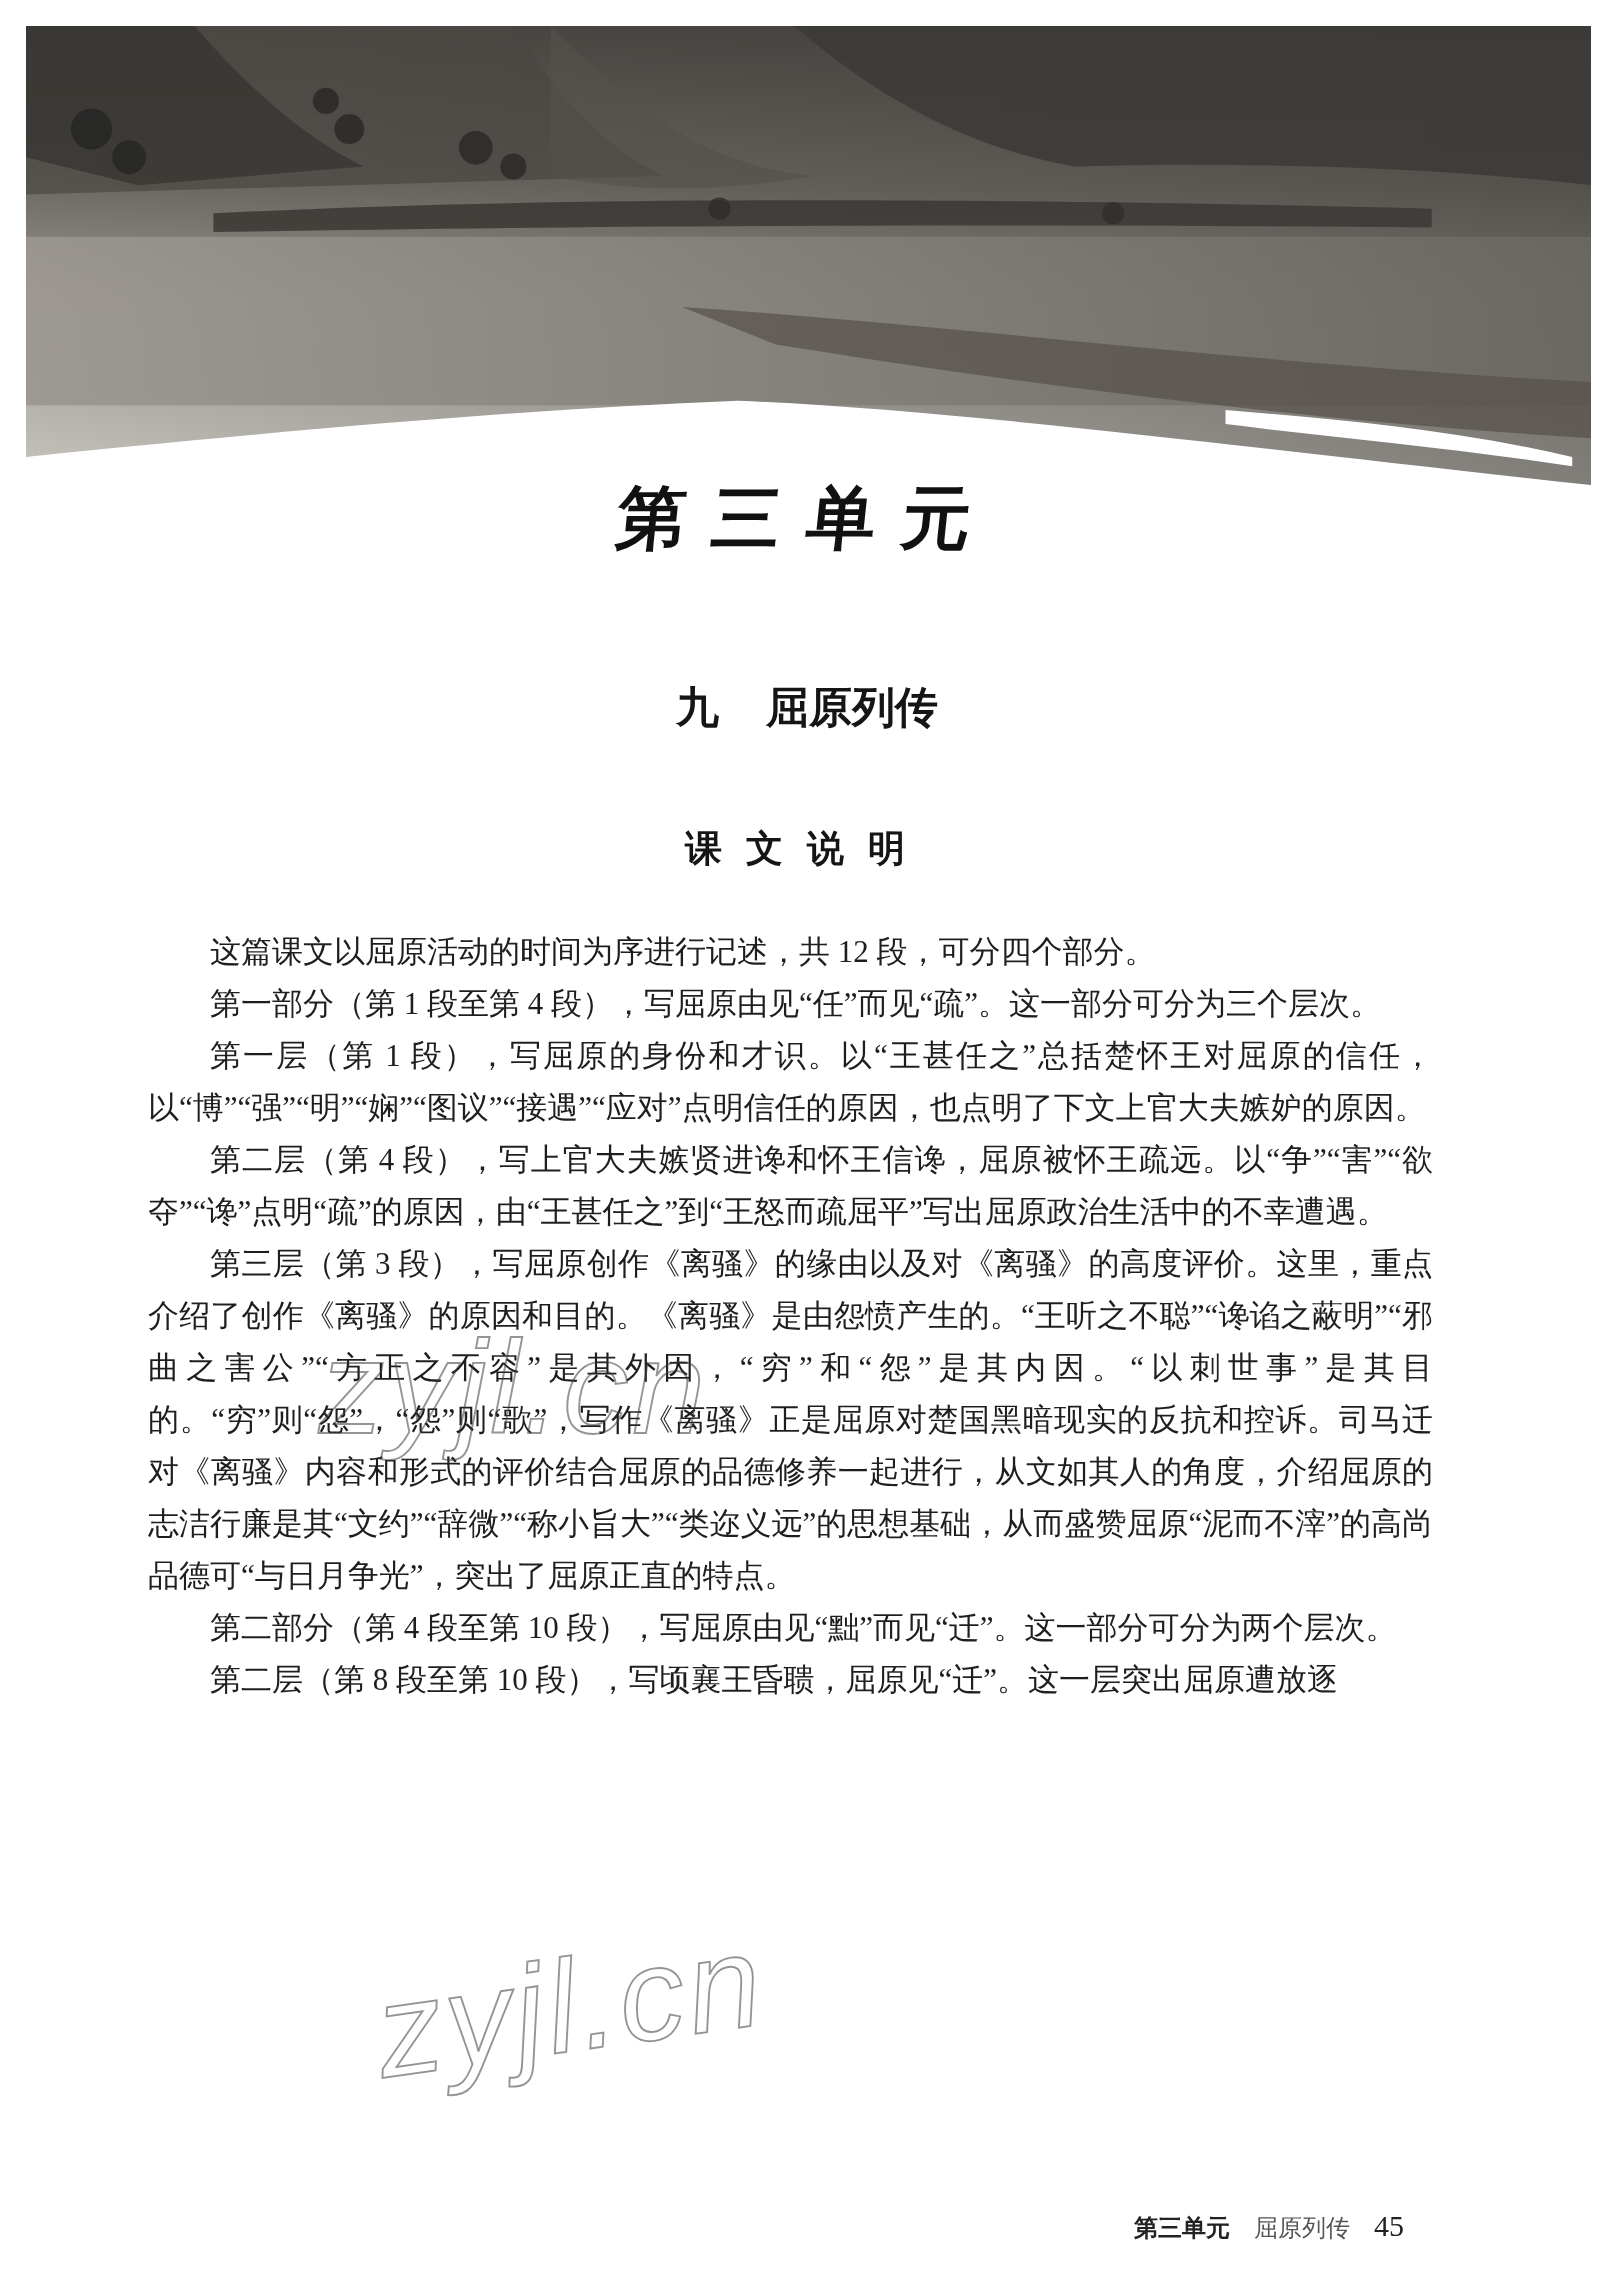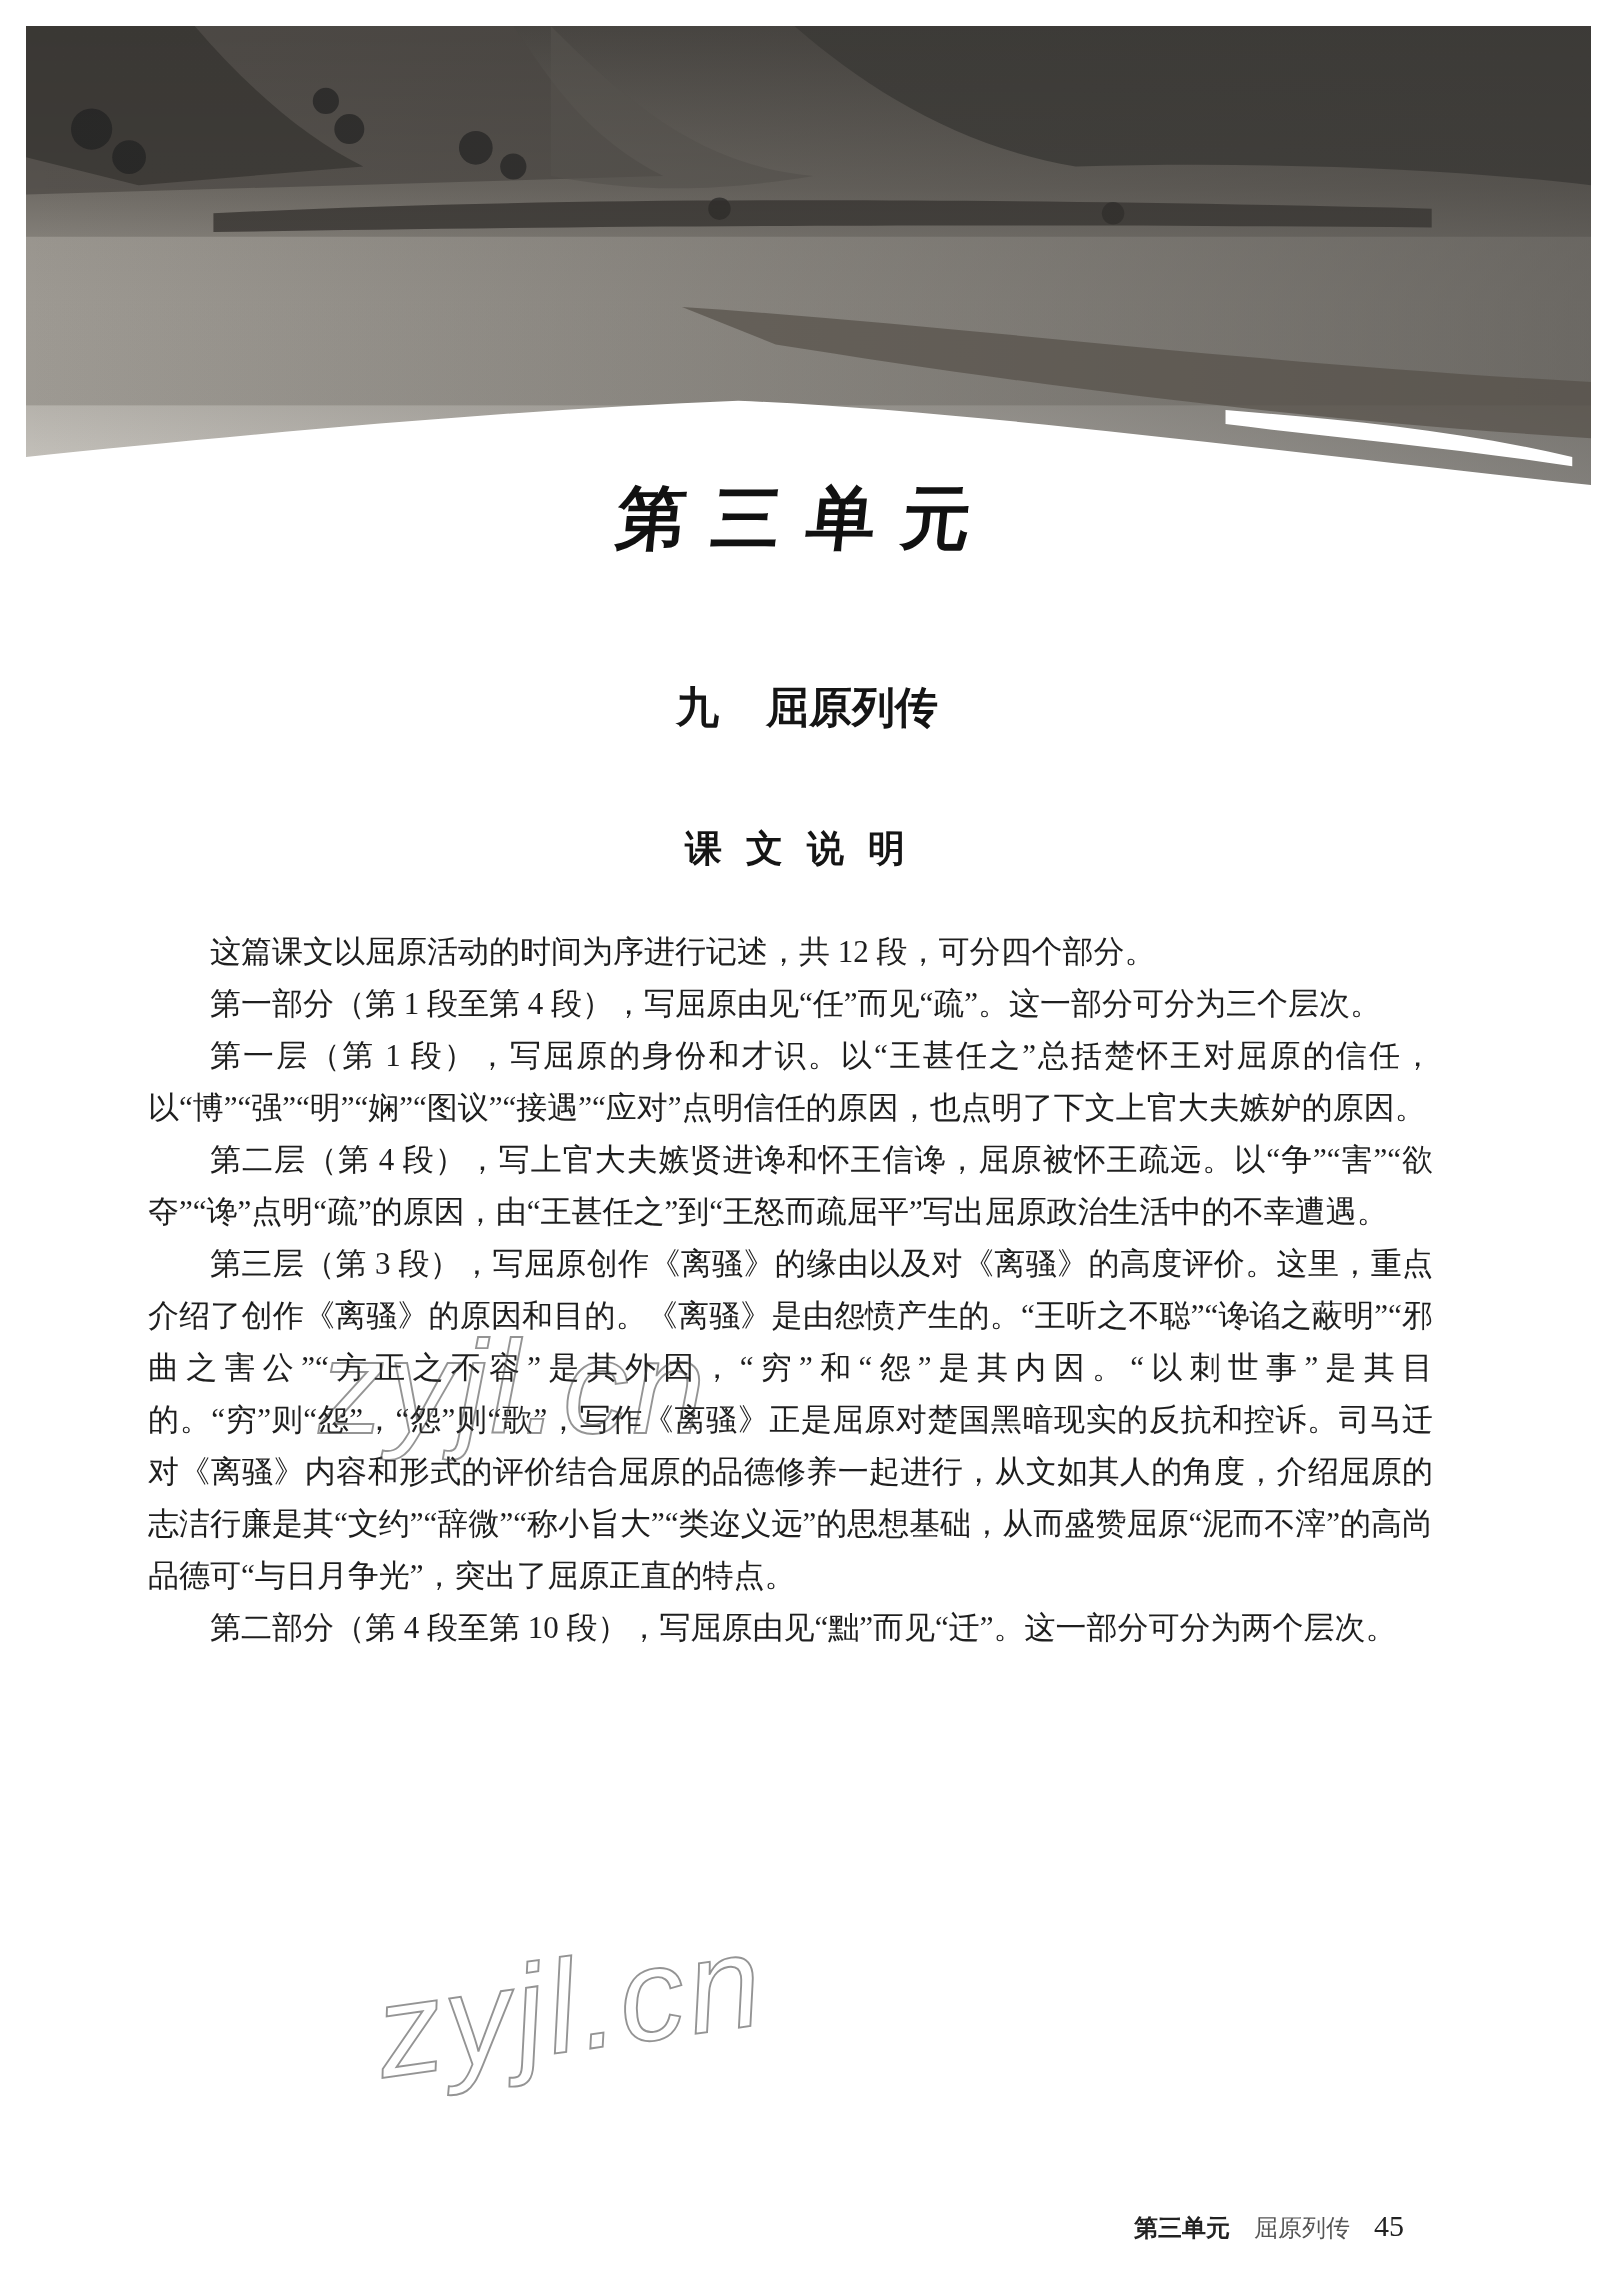--- a/index.html
+++ b/index.html
@@ -169,20 +169,21 @@
 
 <div class="section-title">课文说明</div>
 
 <div class="body-text">
   <p>这篇课文以屈原活动的时间为序进行记述，共 12 段，可分四个部分。</p>
   <p>第一部分（第 1 段至第 4 段），写屈原由见“任”而见“疏”。这一部分可分为三个层次。</p>
   <p>第一层（第 1 段），写屈原的身份和才识。以“王甚任之”总括楚怀王对屈原的信任，以“博”“强”“明”“娴”“图议”“接遇”“应对”点明信任的原因，也点明了下文上官大夫嫉妒的原因。</p>
   <p>第二层（第 4 段），写上官大夫嫉贤进谗和怀王信谗，屈原被怀王疏远。以“争”“害”“欲夺”“谗”点明“疏”的原因，由“王甚任之”到“王怒而疏屈平”写出屈原政治生活中的不幸遭遇。</p>
   <p>第三层（第 3 段），写屈原创作《离骚》的缘由以及对《离骚》的高度评价。这里，重点介绍了创作《离骚》的原因和目的。《离骚》是由怨愤产生的。“王听之不聪”“谗谄之蔽明”“邪曲之害公”“方正之不容”是其外因，“穷”和“怨”是其内因。“以刺世事”是其目的。“穷”则“怨”，“怨”则“歌”，写作《离骚》正是屈原对楚国黑暗现实的反抗和控诉。司马迁对《离骚》内容和形式的评价结合屈原的品德修养一起进行，从文如其人的角度，介绍屈原的志洁行廉是其“文约”“辞微”“称小旨大”“类迩义远”的思想基础，从而盛赞屈原“泥而不滓”的高尚品德可“与日月争光”，突出了屈原正直的特点。</p>
   <p>第二部分（第 4 段至第 10 段），写屈原由见“黜”而见“迁”。这一部分可分为两个层次。</p>
+  <p>第二层（第 8 段至第 10 段），写顷襄王昏聩，屈原见“迁”。这一层突出屈原遭放逐</p>
 </div>
 
 <div class="watermark" style="left:319px; top:1312px;">zyjl.cn</div>
 <div class="watermark" style="left:375px; top:1930px; transform:rotate(-8deg);">zyjl.cn</div>
 
 <div class="footer">
   <span class="unit">第三单元</span><span class="lesson">屈原列传</span><span class="page-num">45</span>
 </div>
 
 

